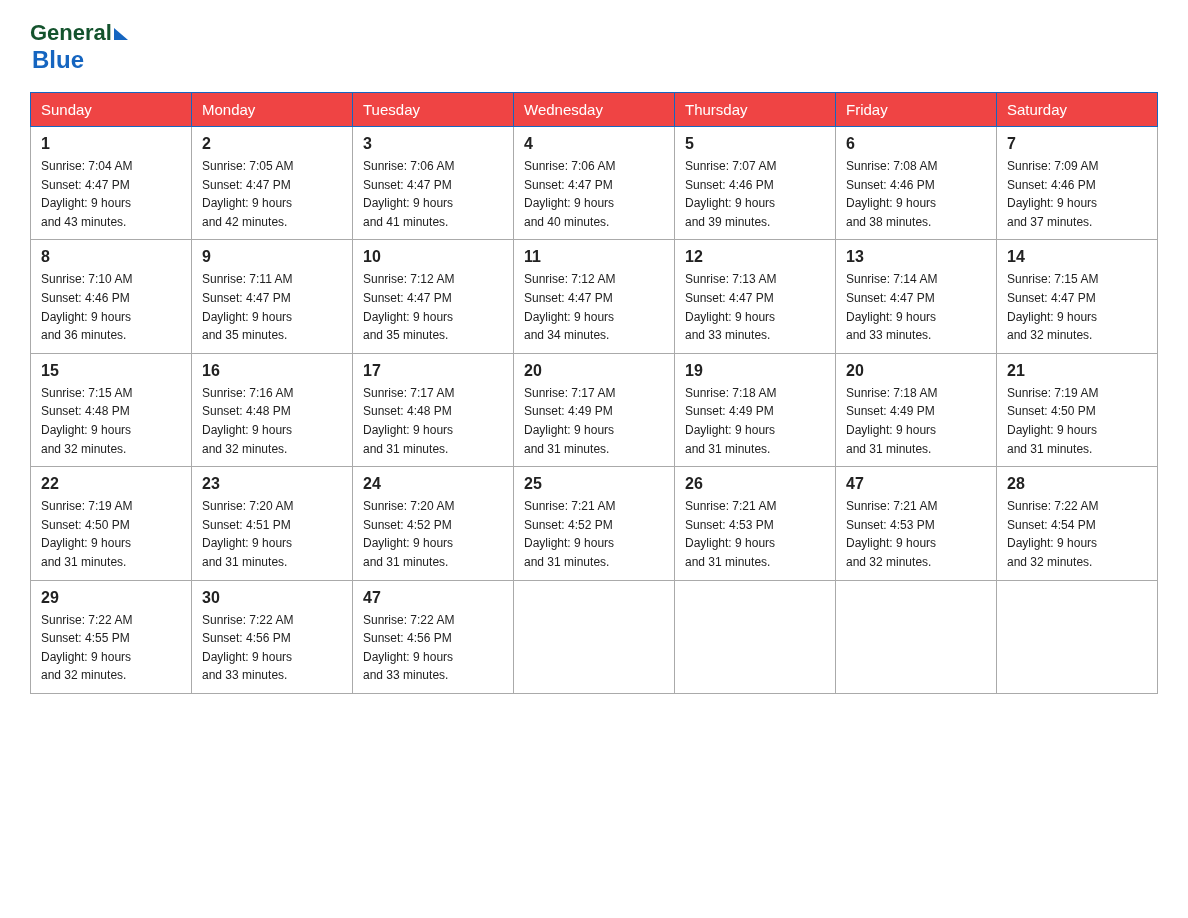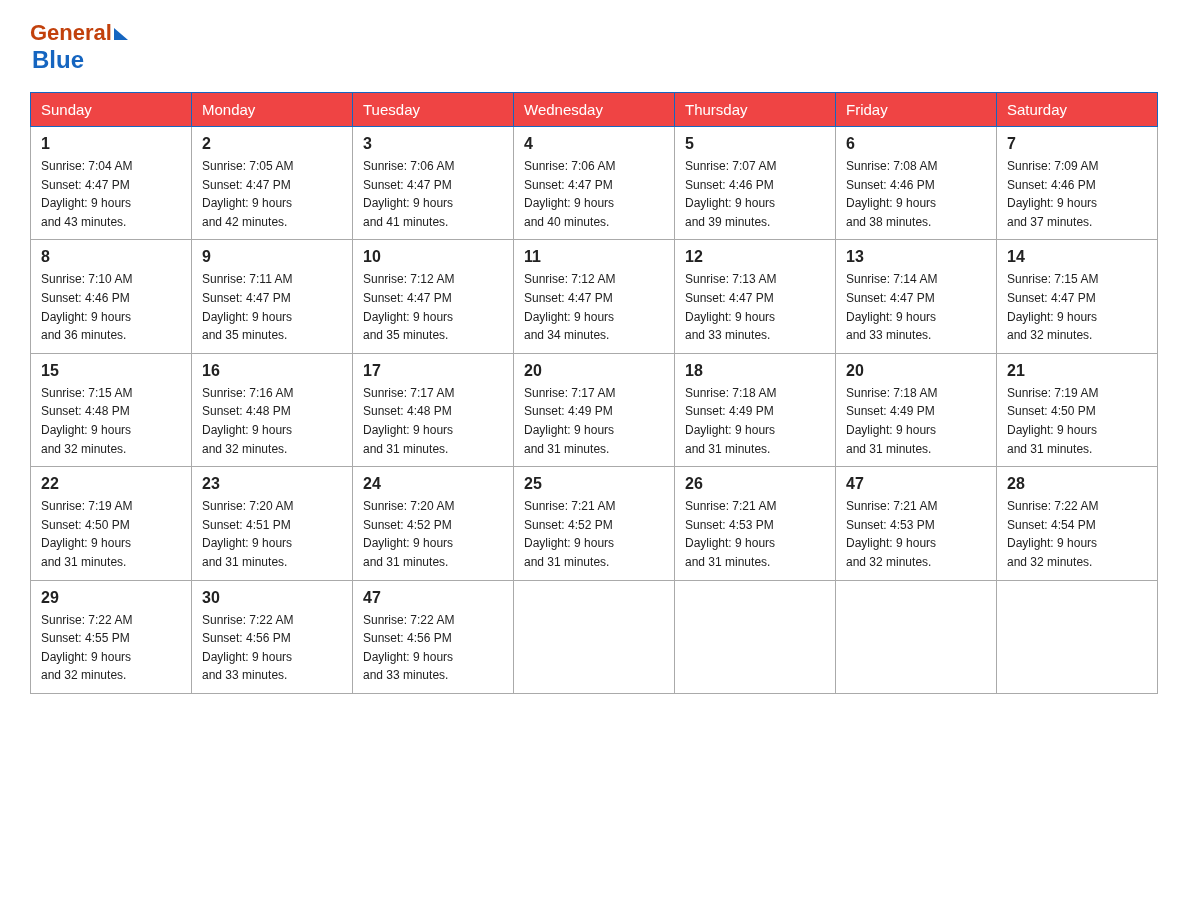--- a/index.html
+++ b/index.html
@@ -21,21 +21,21 @@
       flex-direction: column;
       align-items: flex-start;
     }
     .logo-top {
       display: flex;
       align-items: center;
       font-size: 22px;
       font-weight: bold;
       color: #1a1a1a;
     }
-    .logo-general { color: #c2410c; font-weight: bold; font-size: 22px; }
+    .logo-general { color: #14532d; font-weight: bold; font-size: 22px; }
     .logo-arrow {
       width: 0; height: 0;
       border-left: 14px solid #1565c0;
       border-top: 12px solid transparent;
       border-bottom: 0px solid transparent;
       margin-left: 2px;
       margin-top: 2px;
     }
     .logo-blue {
       color: #1565c0;
@@ -200,21 +200,21 @@
         </td>
         <td>
           <span class="day-number">17</span>
           <div class="day-info">Sunrise: 7:17 AM<br>Sunset: 4:48 PM<br>Daylight: 9 hours<br>and 31 minutes.</div>
         </td>
         <td>
           <span class="day-number">20</span>
           <div class="day-info">Sunrise: 7:17 AM<br>Sunset: 4:49 PM<br>Daylight: 9 hours<br>and 31 minutes.</div>
         </td>
         <td>
-          <span class="day-number">18</span>
+          <span class="day-number">19</span>
           <div class="day-info">Sunrise: 7:18 AM<br>Sunset: 4:49 PM<br>Daylight: 9 hours<br>and 31 minutes.</div>
         </td>
         <td>
           <span class="day-number">20</span>
           <div class="day-info">Sunrise: 7:18 AM<br>Sunset: 4:49 PM<br>Daylight: 9 hours<br>and 31 minutes.</div>
         </td>
         <td>
           <span class="day-number">21</span>
           <div class="day-info">Sunrise: 7:19 AM<br>Sunset: 4:50 PM<br>Daylight: 9 hours<br>and 31 minutes.</div>
         </td>

